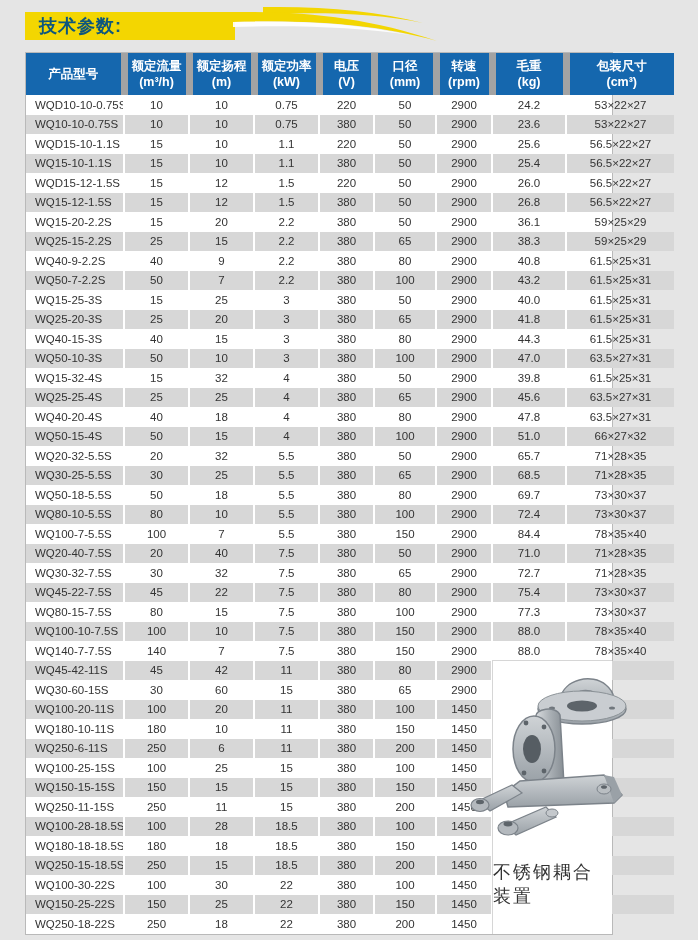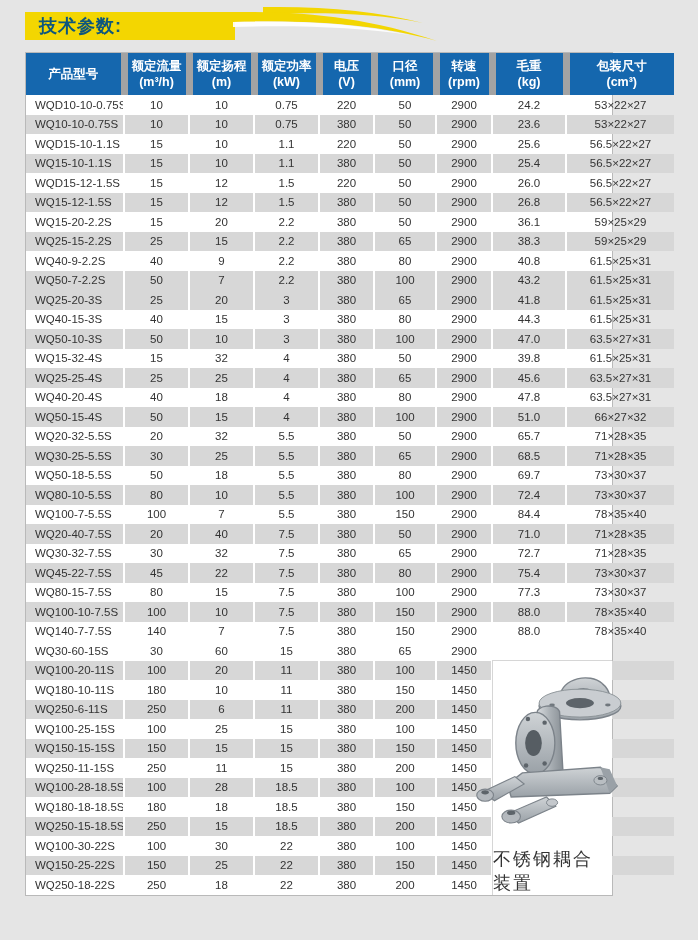--- a/index.html
+++ b/index.html
@@ -220,20 +220,31 @@
             <td>WQ50-7-2.2S</td>
             <td>50</td>
             <td>7</td>
             <td>2.2</td>
             <td>380</td>
             <td>100</td>
             <td>2900</td>
             <td>43.2</td>
             <td>61.5×25×31</td>
           </tr>
+          <tr>
+            <td>WQ15-25-3S</td>
+            <td>15</td>
+            <td>25</td>
+            <td>3</td>
+            <td>380</td>
+            <td>50</td>
+            <td>2900</td>
+            <td>40.0</td>
+            <td>61.5×25×31</td>
+          </tr>
           <tr class="alt">
             <td>WQ25-20-3S</td>
             <td>25</td>
             <td>20</td>
             <td>3</td>
             <td>380</td>
             <td>65</td>
             <td>2900</td>
             <td>41.8</td>
             <td>61.5×25×31</td>
@@ -417,20 +428,31 @@
           <tr>
             <td>WQ140-7-7.5S</td>
             <td>140</td>
             <td>7</td>
             <td>7.5</td>
             <td>380</td>
             <td>150</td>
             <td>2900</td>
             <td>88.0</td>
             <td>78×35×40</td>
+          </tr>
+          <tr class="alt">
+            <td>WQ45-42-11S</td>
+            <td>45</td>
+            <td>42</td>
+            <td>11</td>
+            <td>380</td>
+            <td>80</td>
+            <td>2900</td>
+            <td></td>
+            <td></td>
           </tr>
           <tr>
             <td>WQ30-60-15S</td>
             <td>30</td>
             <td>60</td>
             <td>15</td>
             <td>380</td>
             <td>65</td>
             <td>2900</td>
             <td></td>

